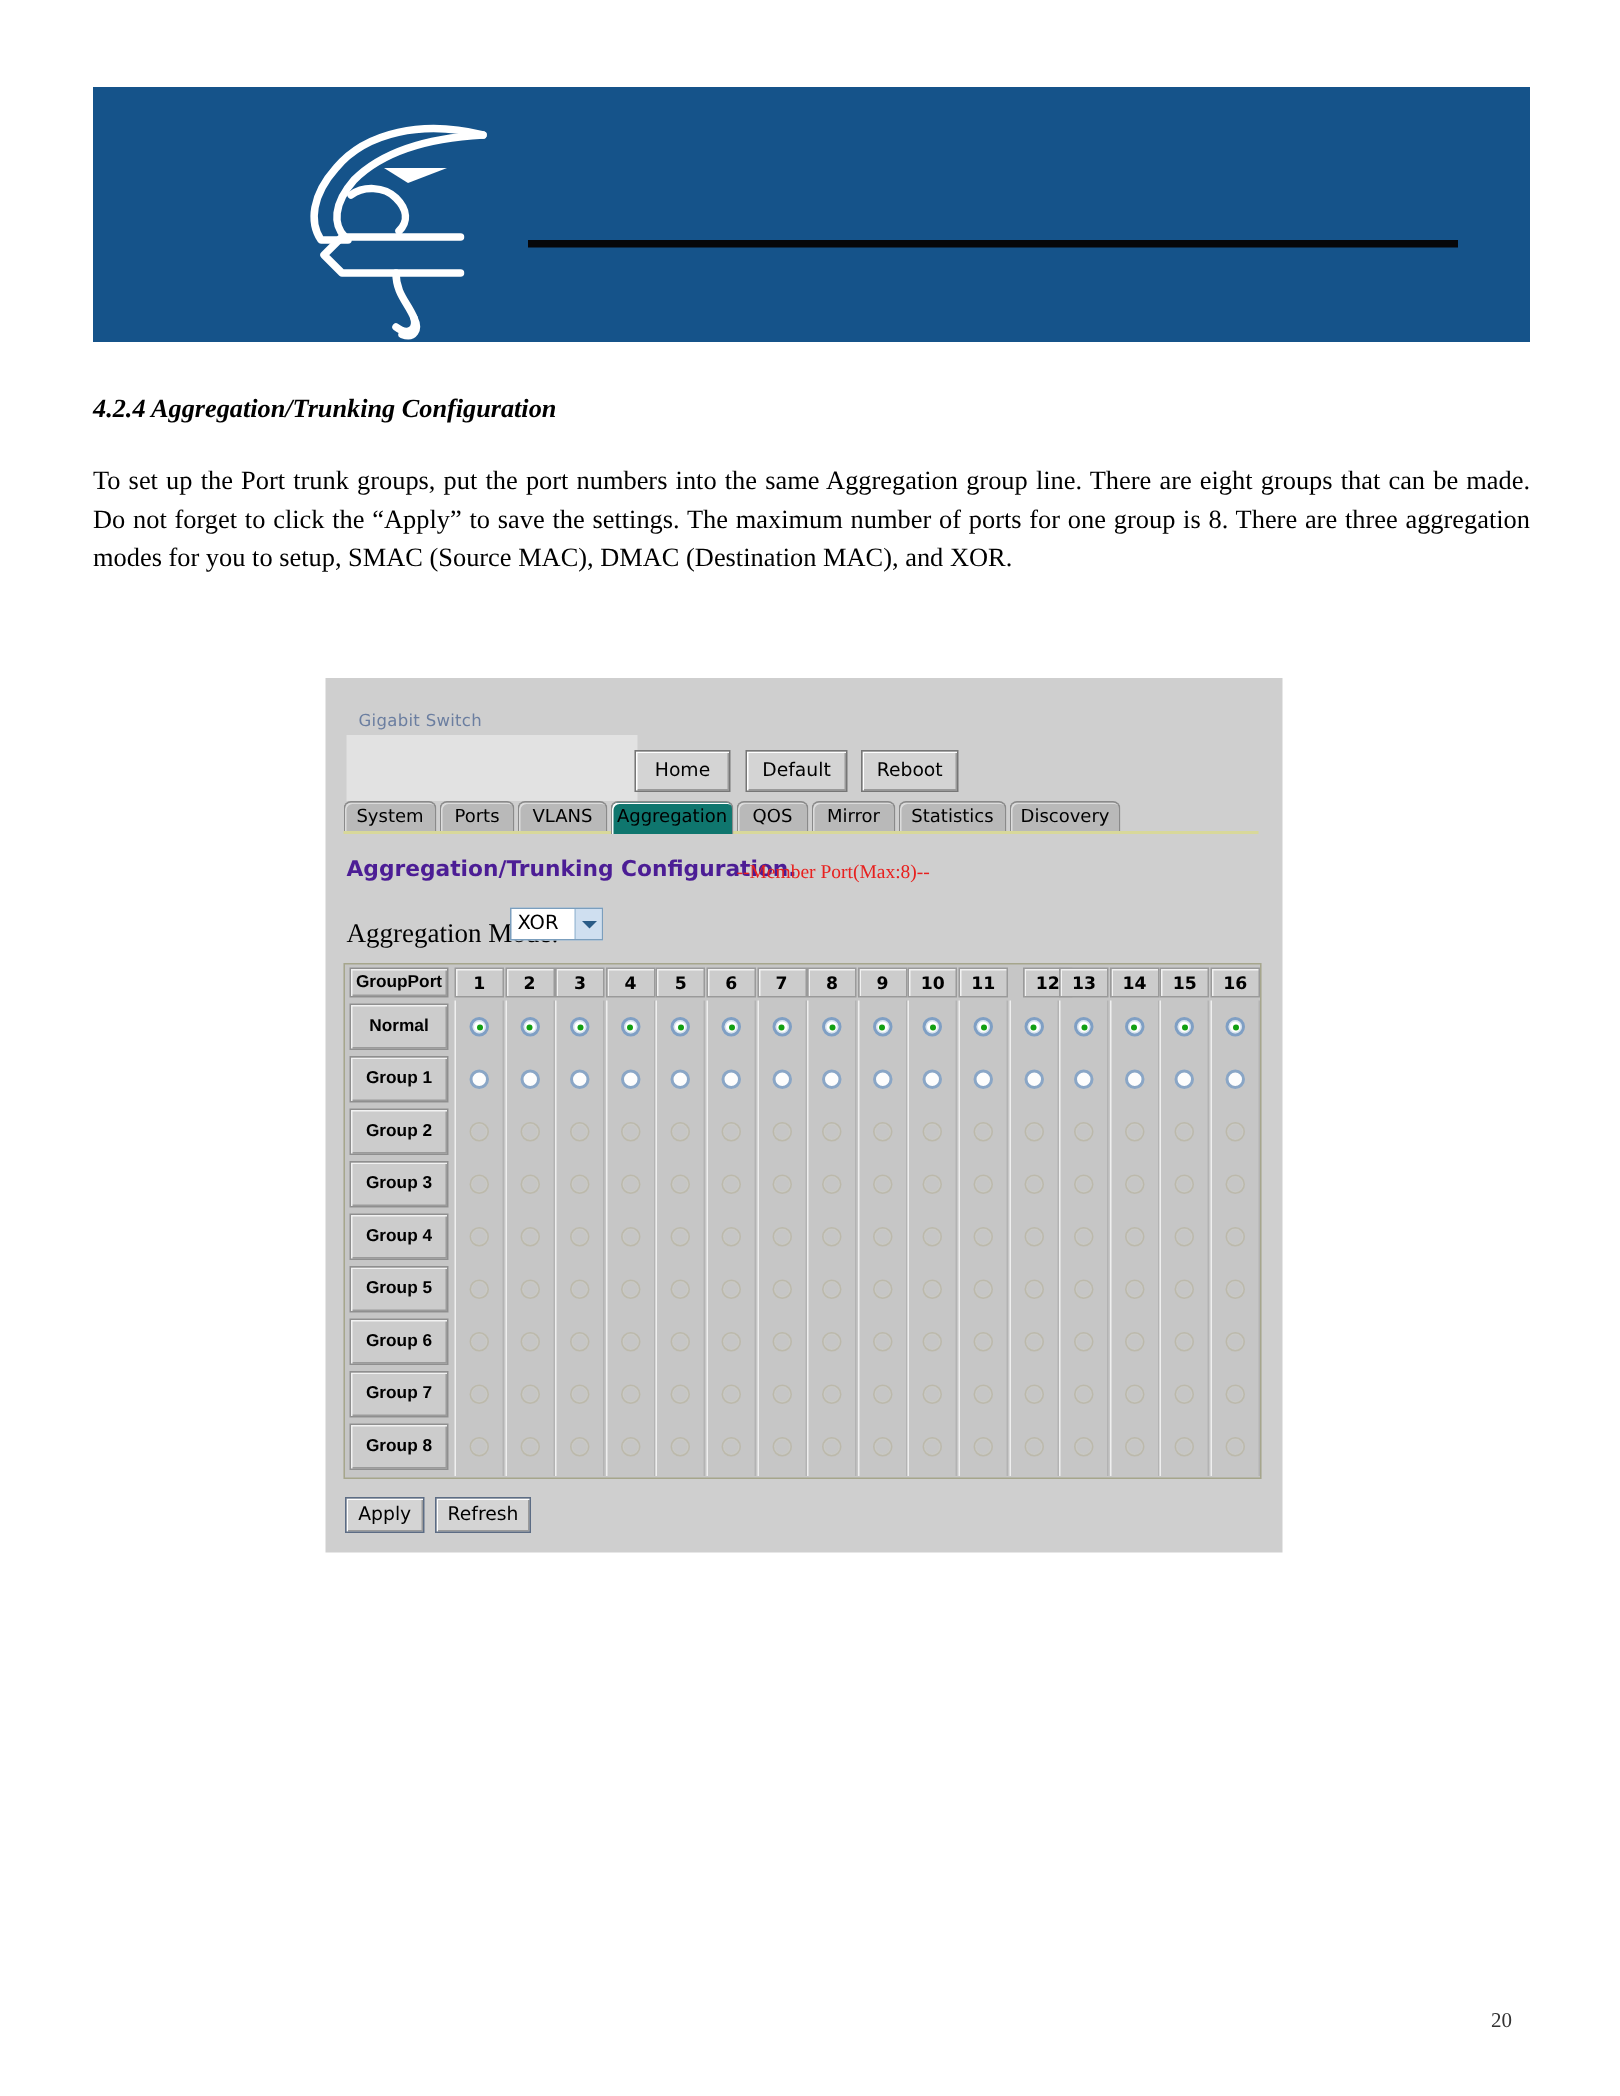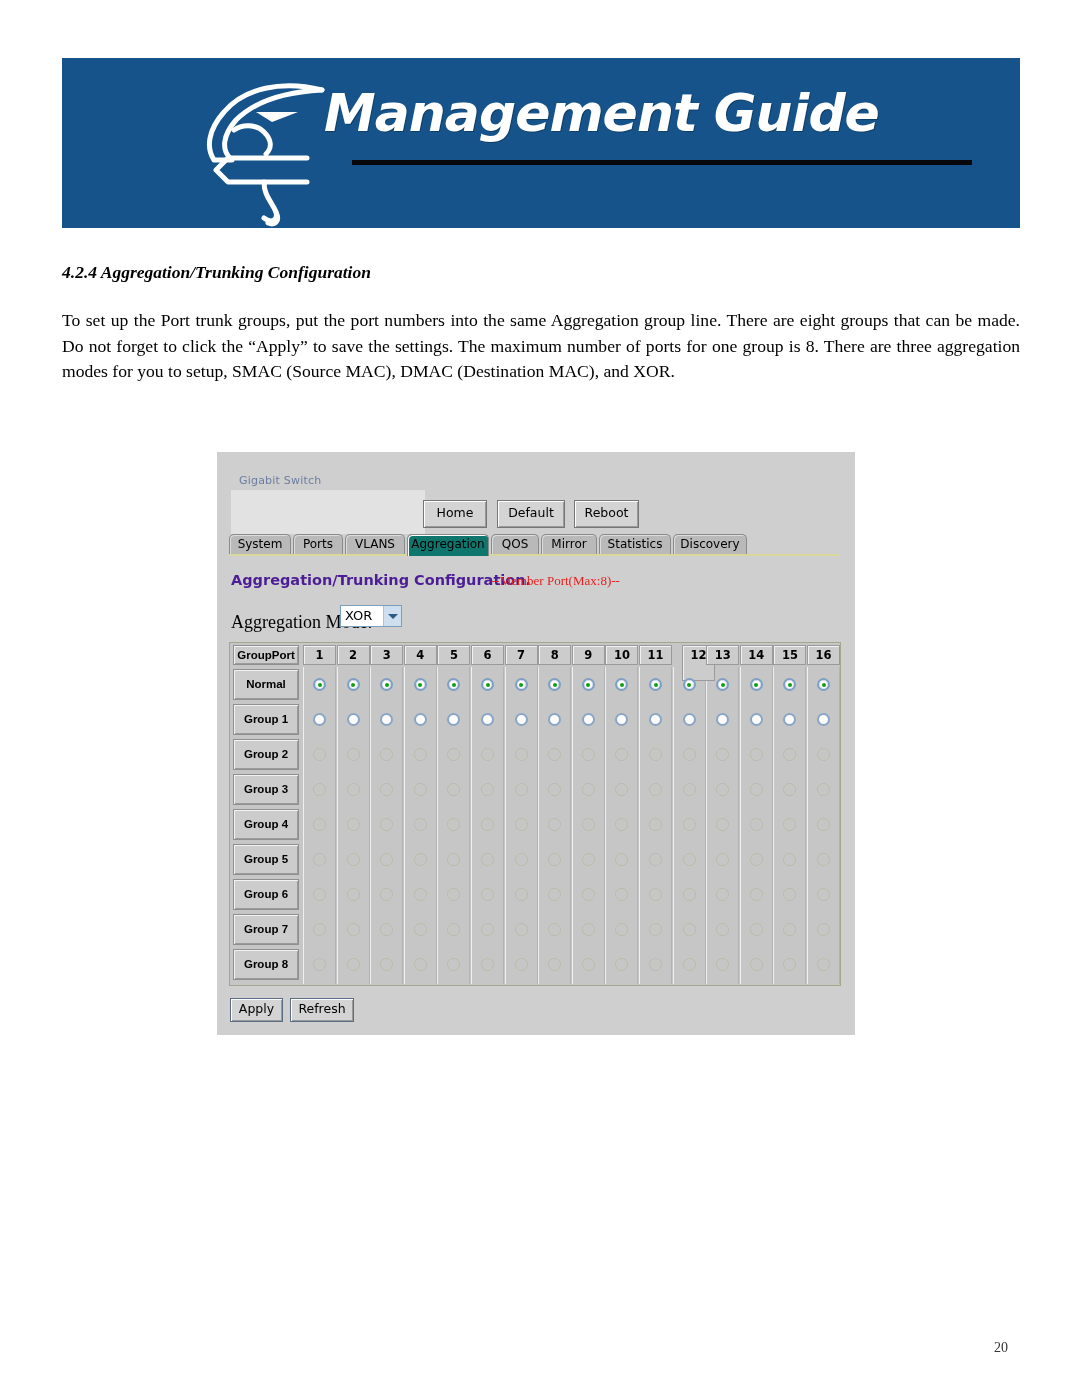--- a/index.html
+++ b/index.html
@@ -377,21 +377,20 @@
       <path d="M150 12 C110 2, 72 10, 52 34 C36 52, 34 70, 42 82 L60 82"></path>
       <path d="M150 12 C112 14, 82 24, 64 42 C50 58, 50 72, 58 80"></path>
       <path d="M84 34 L126 34 L100 44 Z" fill="#ffffff" stroke="none"></path>
       <path d="M62 52 C70 46, 84 46, 92 54 C100 62, 100 70, 94 76"></path>
       <path d="M58 80 L135 80"></path>
       <path d="M56 80 L44 92 L56 104 L135 104"></path>
       <path d="M92 104 C92 118, 100 124, 104 134 C106 142, 100 146, 92 140"></path>
       <path d="M104 134 C108 142, 104 148, 96 145"></path>
     </g>
   </svg>
-  <div class="banner-title">Management Guide</div>
   <div class="banner-rule"></div>
 </div>
 
 <div class="doc-heading">4.2.4 Aggregation/Trunking Configuration</div>
 <div class="doc-para">To set up the Port trunk groups, put the port numbers into the same Aggregation group line. There are eight groups that can be made.  Do not forget to click the “Apply” to save the settings.  The maximum number of ports for one group is 8. There are three aggregation modes for you to setup, SMAC (Source MAC), DMAC (Destination MAC), and XOR.</div>
 <div class="page-number">20</div>
 
 <div class="ui-shot">
   <div class="ui-inner" id="ui-inner">
 
@@ -447,21 +446,21 @@
           <div class="col-head" style="left: 107.6px; top: 3px; width: 33px; height: 20px; line-height: 18px;">2</div>
           <div class="col-head" style="left: 141.2px; top: 3px; width: 33px; height: 20px; line-height: 18px;">3</div>
           <div class="col-head" style="left: 174.8px; top: 3px; width: 33px; height: 20px; line-height: 18px;">4</div>
           <div class="col-head" style="left: 208.4px; top: 3px; width: 33px; height: 20px; line-height: 18px;">5</div>
           <div class="col-head" style="left: 242px; top: 3px; width: 33px; height: 20px; line-height: 18px;">6</div>
           <div class="col-head" style="left: 275.6px; top: 3px; width: 33px; height: 20px; line-height: 18px;">7</div>
           <div class="col-head" style="left: 309.2px; top: 3px; width: 33px; height: 20px; line-height: 18px;">8</div>
           <div class="col-head" style="left: 342.8px; top: 3px; width: 33px; height: 20px; line-height: 18px;">9</div>
           <div class="col-head" style="left: 376.4px; top: 3px; width: 33px; height: 20px; line-height: 18px;">10</div>
           <div class="col-head" style="left: 410px; top: 3px; width: 33px; height: 20px; line-height: 18px;">11</div>
-          <div class="col-head" style="left: 453px; top: 3px; width: 33px; height: 36px; line-height: 18px;">12</div>
+          <div class="col-head" style="left: 453px; top: 3px; width: 33px; height: 20px; line-height: 18px;">12</div>
           <div class="col-head" style="left: 477.2px; top: 3px; width: 33px; height: 20px; line-height: 18px;">13</div>
           <div class="col-head" style="left: 510.8px; top: 3px; width: 33px; height: 20px; line-height: 18px;">14</div>
           <div class="col-head" style="left: 544.4px; top: 3px; width: 33px; height: 20px; line-height: 18px;">15</div>
           <div class="col-head" style="left: 578px; top: 3px; width: 33px; height: 20px; line-height: 18px;">16</div>
           <div class="cell-label" style="left: 4px; top: 27px; width: 66px; height: 31px; line-height: 29px;">Normal</div>
           <div class="radio on" style="left: 84px; top: 36px;"></div>
           <div class="radio on" style="left: 117.6px; top: 36px;"></div>
           <div class="radio on" style="left: 151.2px; top: 36px;"></div>
           <div class="radio on" style="left: 184.8px; top: 36px;"></div>
           <div class="radio on" style="left: 218.4px; top: 36px;"></div>

